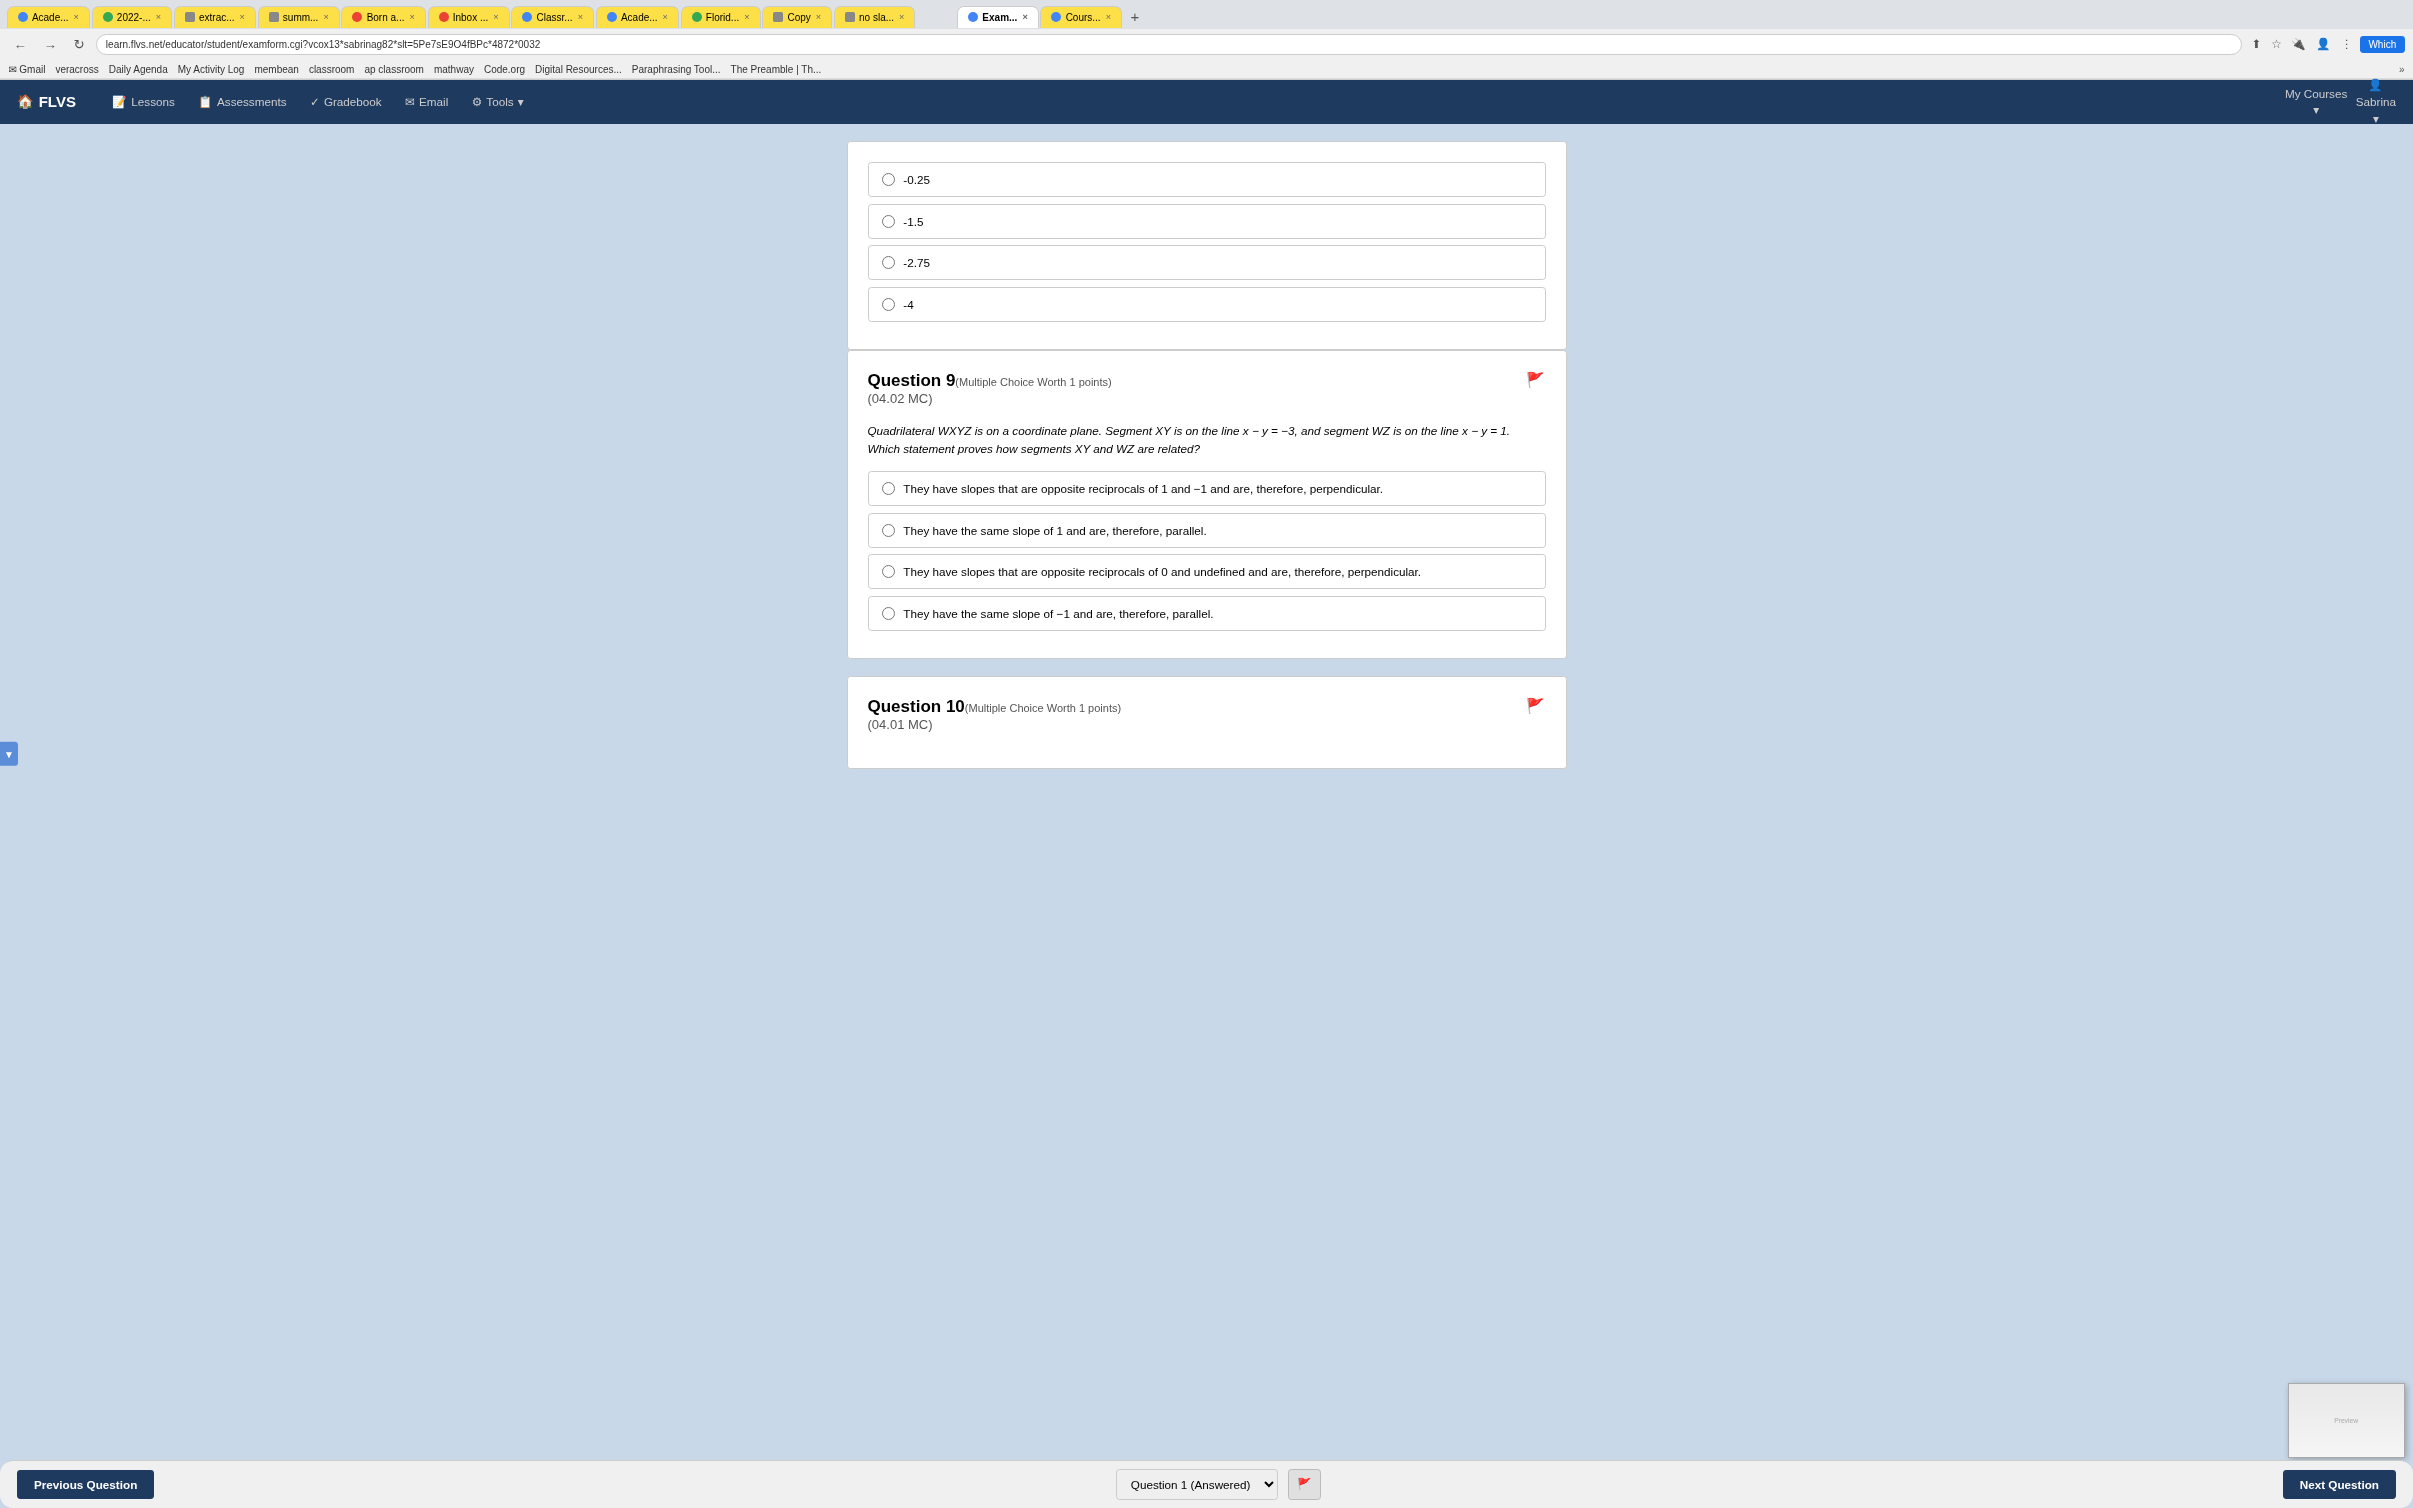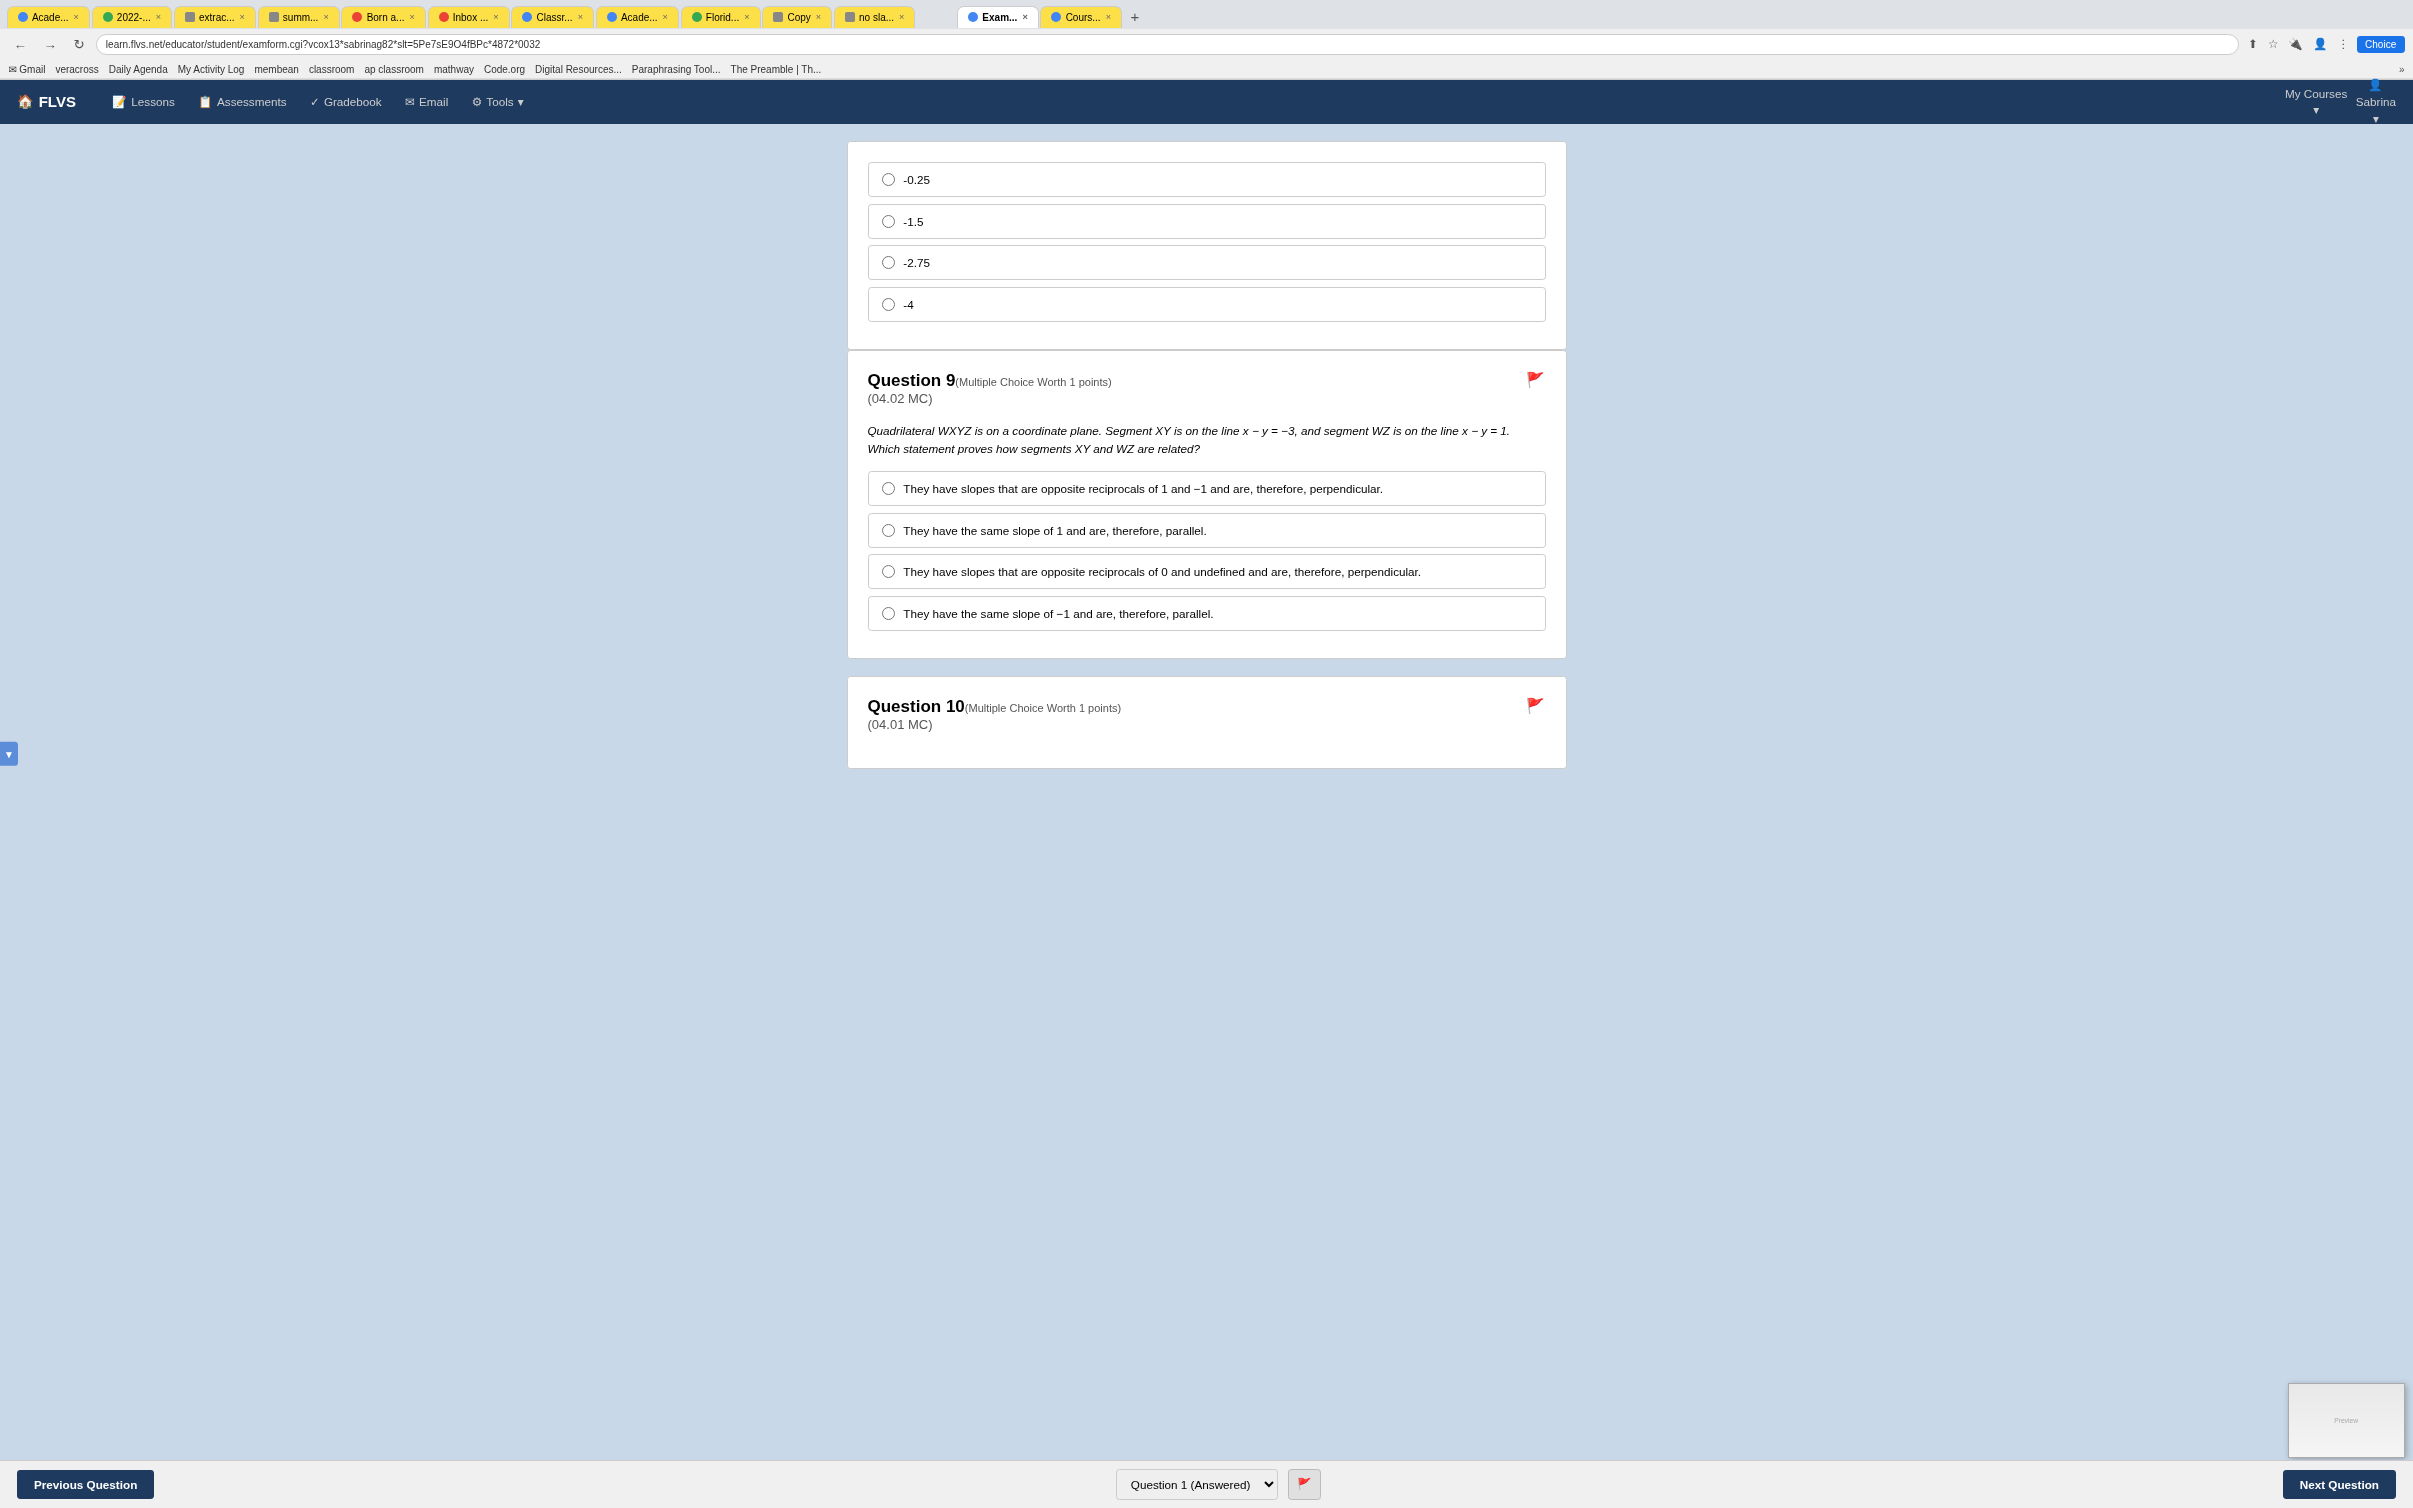--- a/index.html
+++ b/index.html
@@ -47,21 +47,21 @@
     .flag-icon { color: #5b8dd9; font-size: 15px; cursor: pointer; }
 
     
     .answer-option { display: flex; align-items: center; border: 0.8px solid #ccc; border-radius: 3.4px; padding: 10px 13.4px; margin-bottom: 6.7px; cursor: pointer; font-size: 11.7px; background: #fff; }
     .answer-option input[type="radio"] { margin-right: 8.4px; cursor: pointer; }
 
     
     .prev-options { margin-bottom: 0; }
 
     
-    .bottom-nav { position: fixed; bottom: 0; left: 0; right: 0; background: #f0f0f0; border-top: 0.8px solid #ccc; padding: 8.4px 17px; display: flex; align-items: center; justify-content: space-between; z-index: 100; }
+    .bottom-nav { position: fixed; bottom: 0; left: 0; right: 0; background: #f0f0f0; border-top: 0.8px solid #ccc; padding: 8.4px 17px; display: flex; align-items: center; justify-content: space-between; z-index: 100; border-radius: 13px; }
     .bottom-btn { padding: 8.4px 17px; border-radius: 3.4px; border: none; cursor: pointer; font-size: 11.7px; font-weight: bold; }
     .prev-btn { background: #1e3a5f; color: #fff; }
     .next-btn { background: #1e3a5f; color: #fff; }
     .question-select { padding: 6.7px 10px; border: 0.8px solid #ccc; border-radius: 3.4px; font-size: 11.7px; }
     .flag-btn { background: #e0e0e0; border: 0.8px solid #bbb; border-radius: 3.4px; padding: 6.7px 8.4px; cursor: pointer; font-size: 11.7px; margin-left: 5px; }
 
     
     .thumbnail-popup { position: fixed; bottom: 50px; right: 8.4px; background: #fff; border: 0.8px solid #aaa; width: 117px; height: 75px; box-shadow: 1.7px 1.7px 6.7px rgba(0,0,0,0.3); overflow: hidden; }
     .thumbnail-inner { width: 100%; height: 100%; background: linear-gradient(#e8e8e8, #f5f5f5); display: flex; align-items: center; justify-content: center; font-size: 7.5px; color: #999; }
 
@@ -151,21 +151,21 @@
     <button class="nav-btn">←</button>
     <button class="nav-btn">→</button>
     <button class="nav-btn">↻</button>
     <input class="address-input" type="text" value="learn.flvs.net/educator/student/examform.cgi?vcox13*sabrinag82*slt=5Pe7sE9O4fBPc*4872*0032" style="">
     <div class="toolbar-icons">
       <button class="toolbar-icon-btn">⬆</button>
       <button class="toolbar-icon-btn">☆</button>
       <button class="toolbar-icon-btn">🔌</button>
       <button class="toolbar-icon-btn">👤</button>
       <button class="toolbar-icon-btn">⋮</button>
-      <button class="update-btn">Choice</button>
+      <button class="update-btn">Which</button>
     </div>
   </div>
 
   <div class="bookmarks-bar">
     <span class="bookmark-item">
       <span>✉</span>
       <span>Gmail</span>
     </span>
     <span class="bookmark-item">
       <span>veracross</span>

